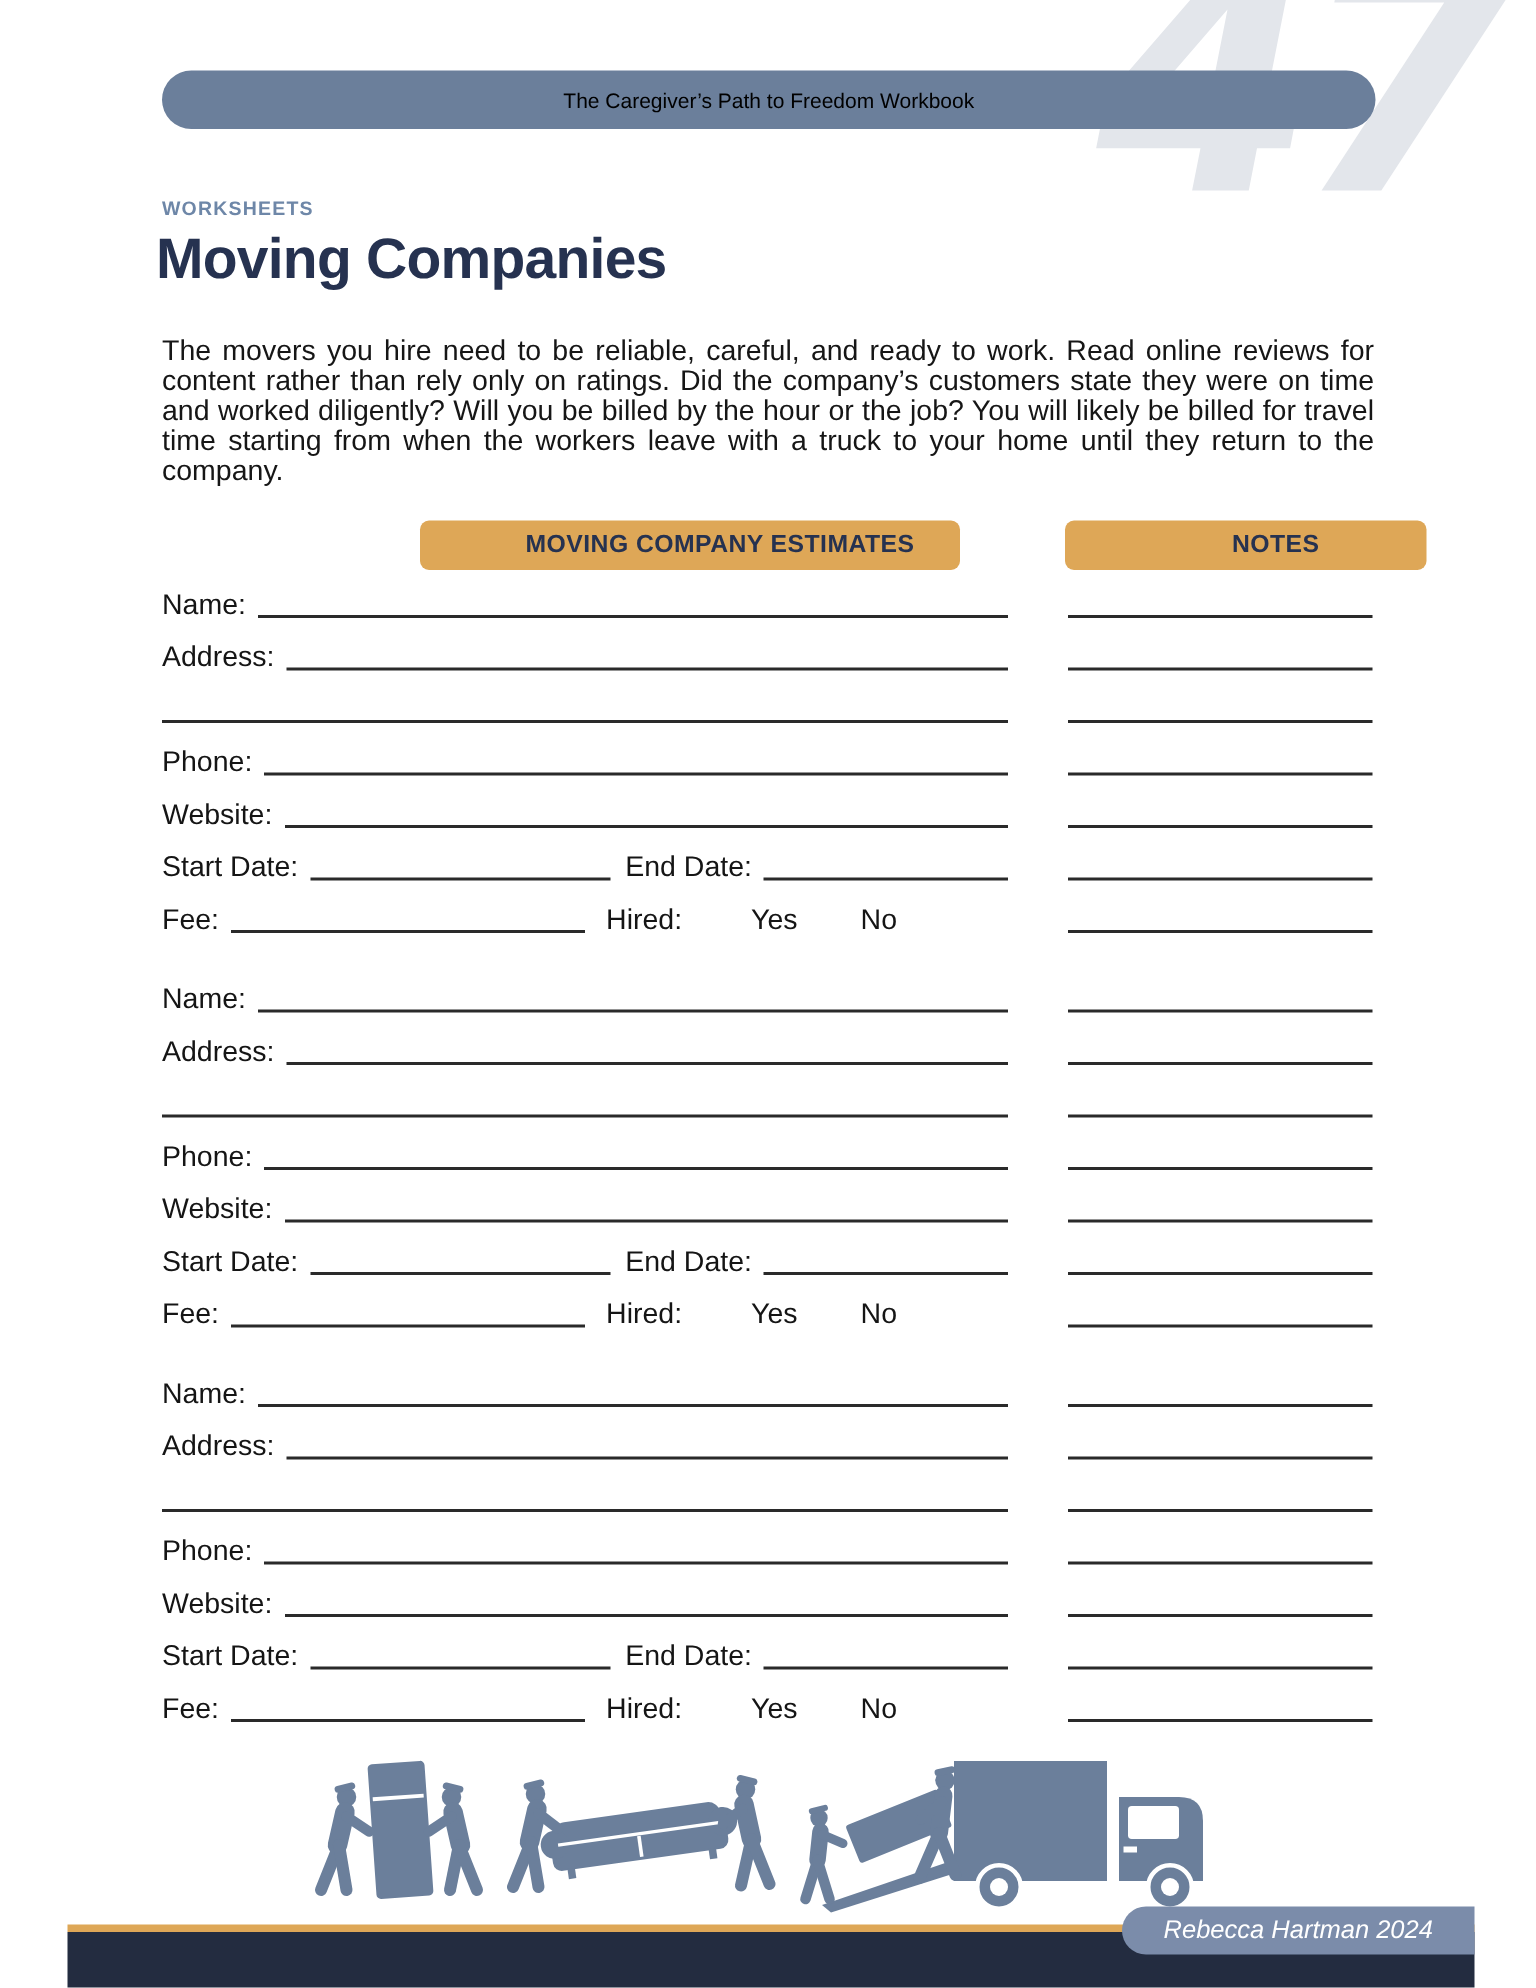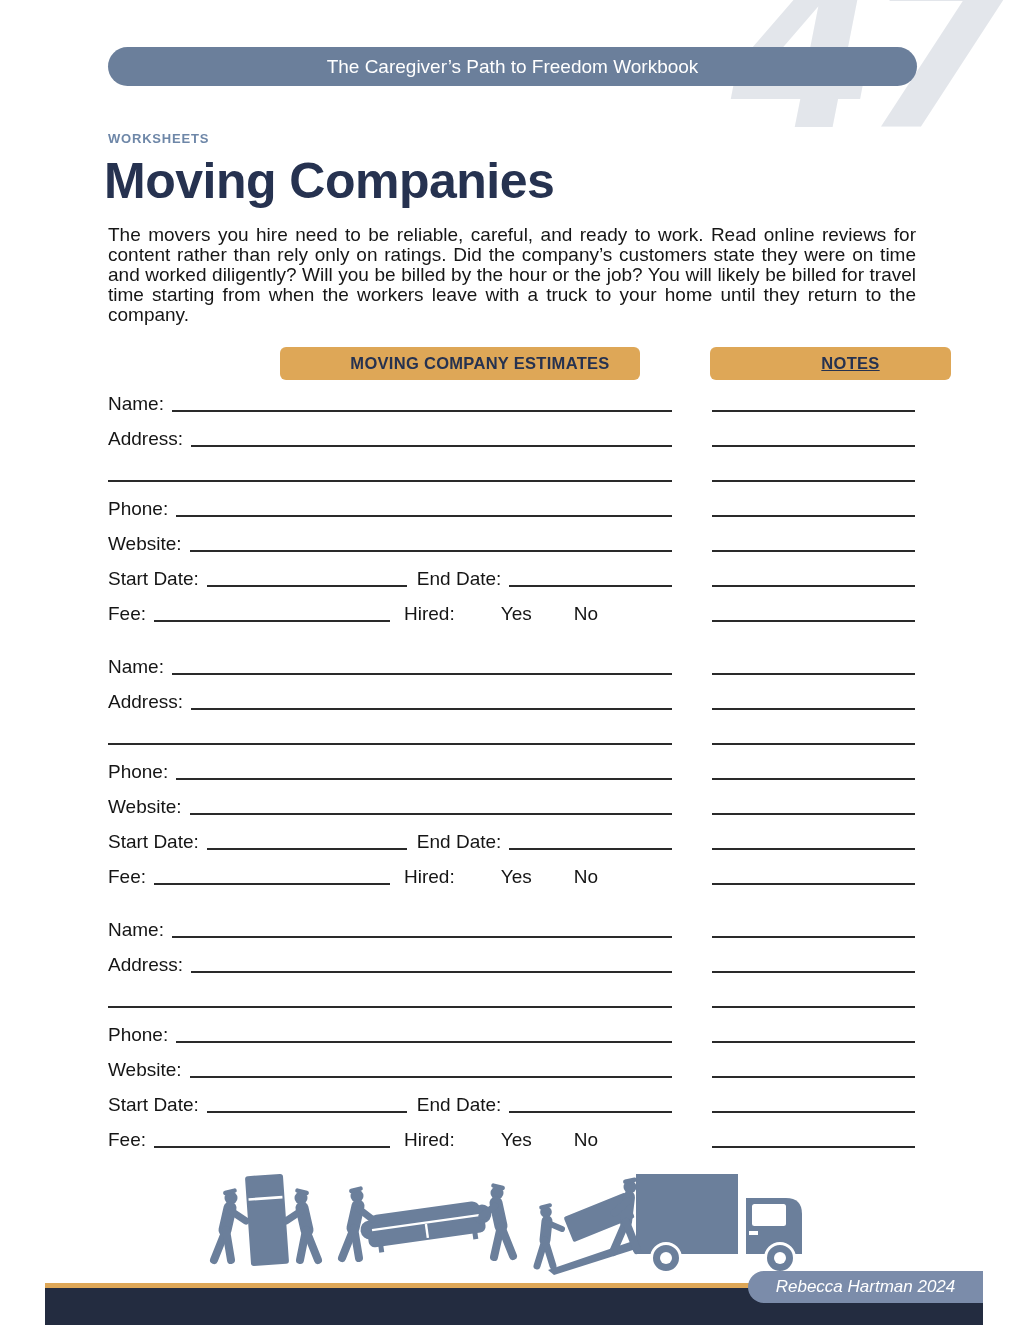--- a/index.html
+++ b/index.html
@@ -10,40 +10,40 @@
   .page-number{
     position:absolute;top:-52px;right:26px;z-index:0;
     font-family:"DejaVu Sans",sans-serif;font-weight:bold;font-style:italic;
     font-size:212px;line-height:1;letter-spacing:-14px;color:#e3e6eb;
     user-select:none;
   }
   .header-pill{
     position:absolute;left:108px;top:47px;width:809px;height:39px;z-index:2;
     background:#6b7f9b;border-radius:20px;display:flex;align-items:center;justify-content:center;
   }
-  .header-pill span{color:#ffffff;font-size:19px;}
+  .header-pill span{color:#000000;font-size:14px;}
   .kicker{
     position:absolute;left:108px;top:131px;color:#6e87a8;font-weight:bold;
     font-size:13px;letter-spacing:0.8px;z-index:2;
   }
   .title{
     position:absolute;left:104px;top:152px;margin:0;color:#263250;
-    font-size:50px;font-weight:bold;letter-spacing:-0.5px;z-index:2;
+    font-size:38px;font-weight:bold;letter-spacing:-0.5px;z-index:2;
   }
   .intro{
     position:absolute;left:108px;top:225px;width:808px;margin:0;
     font-size:19px;line-height:20px;color:#161616;text-align:justify;
   }
   .col-header{
     position:absolute;top:347px;height:33px;background:#dea757;border-radius:6px;
     display:flex;align-items:center;justify-content:center;
     color:#263250;font-weight:bold;font-size:16.5px;letter-spacing:0.3px;padding-left:40px;
   }
   .col-header.est{left:280px;width:320px;}
-  .col-header.notes{left:710px;width:201px;text-decoration:underline;}
+  .col-header.notes{left:710px;width:201px;}
   .entry{position:absolute;left:108px;width:807px;display:flex;gap:40px;}
   .entry .left{width:570px;}
   .entry .right{width:205px;}
   .row{height:35px;display:flex;align-items:flex-end;}
   .lbl{font-size:19px;color:#151515;margin:0 8px 2px 0;white-space:nowrap;}
   .lbl.gapL{margin-left:10px;}
   .lbl.hired{margin-left:14px;}
   .lbl.yes{margin-left:38px;}
   .lbl.no{margin-left:34px;}
   .line{

